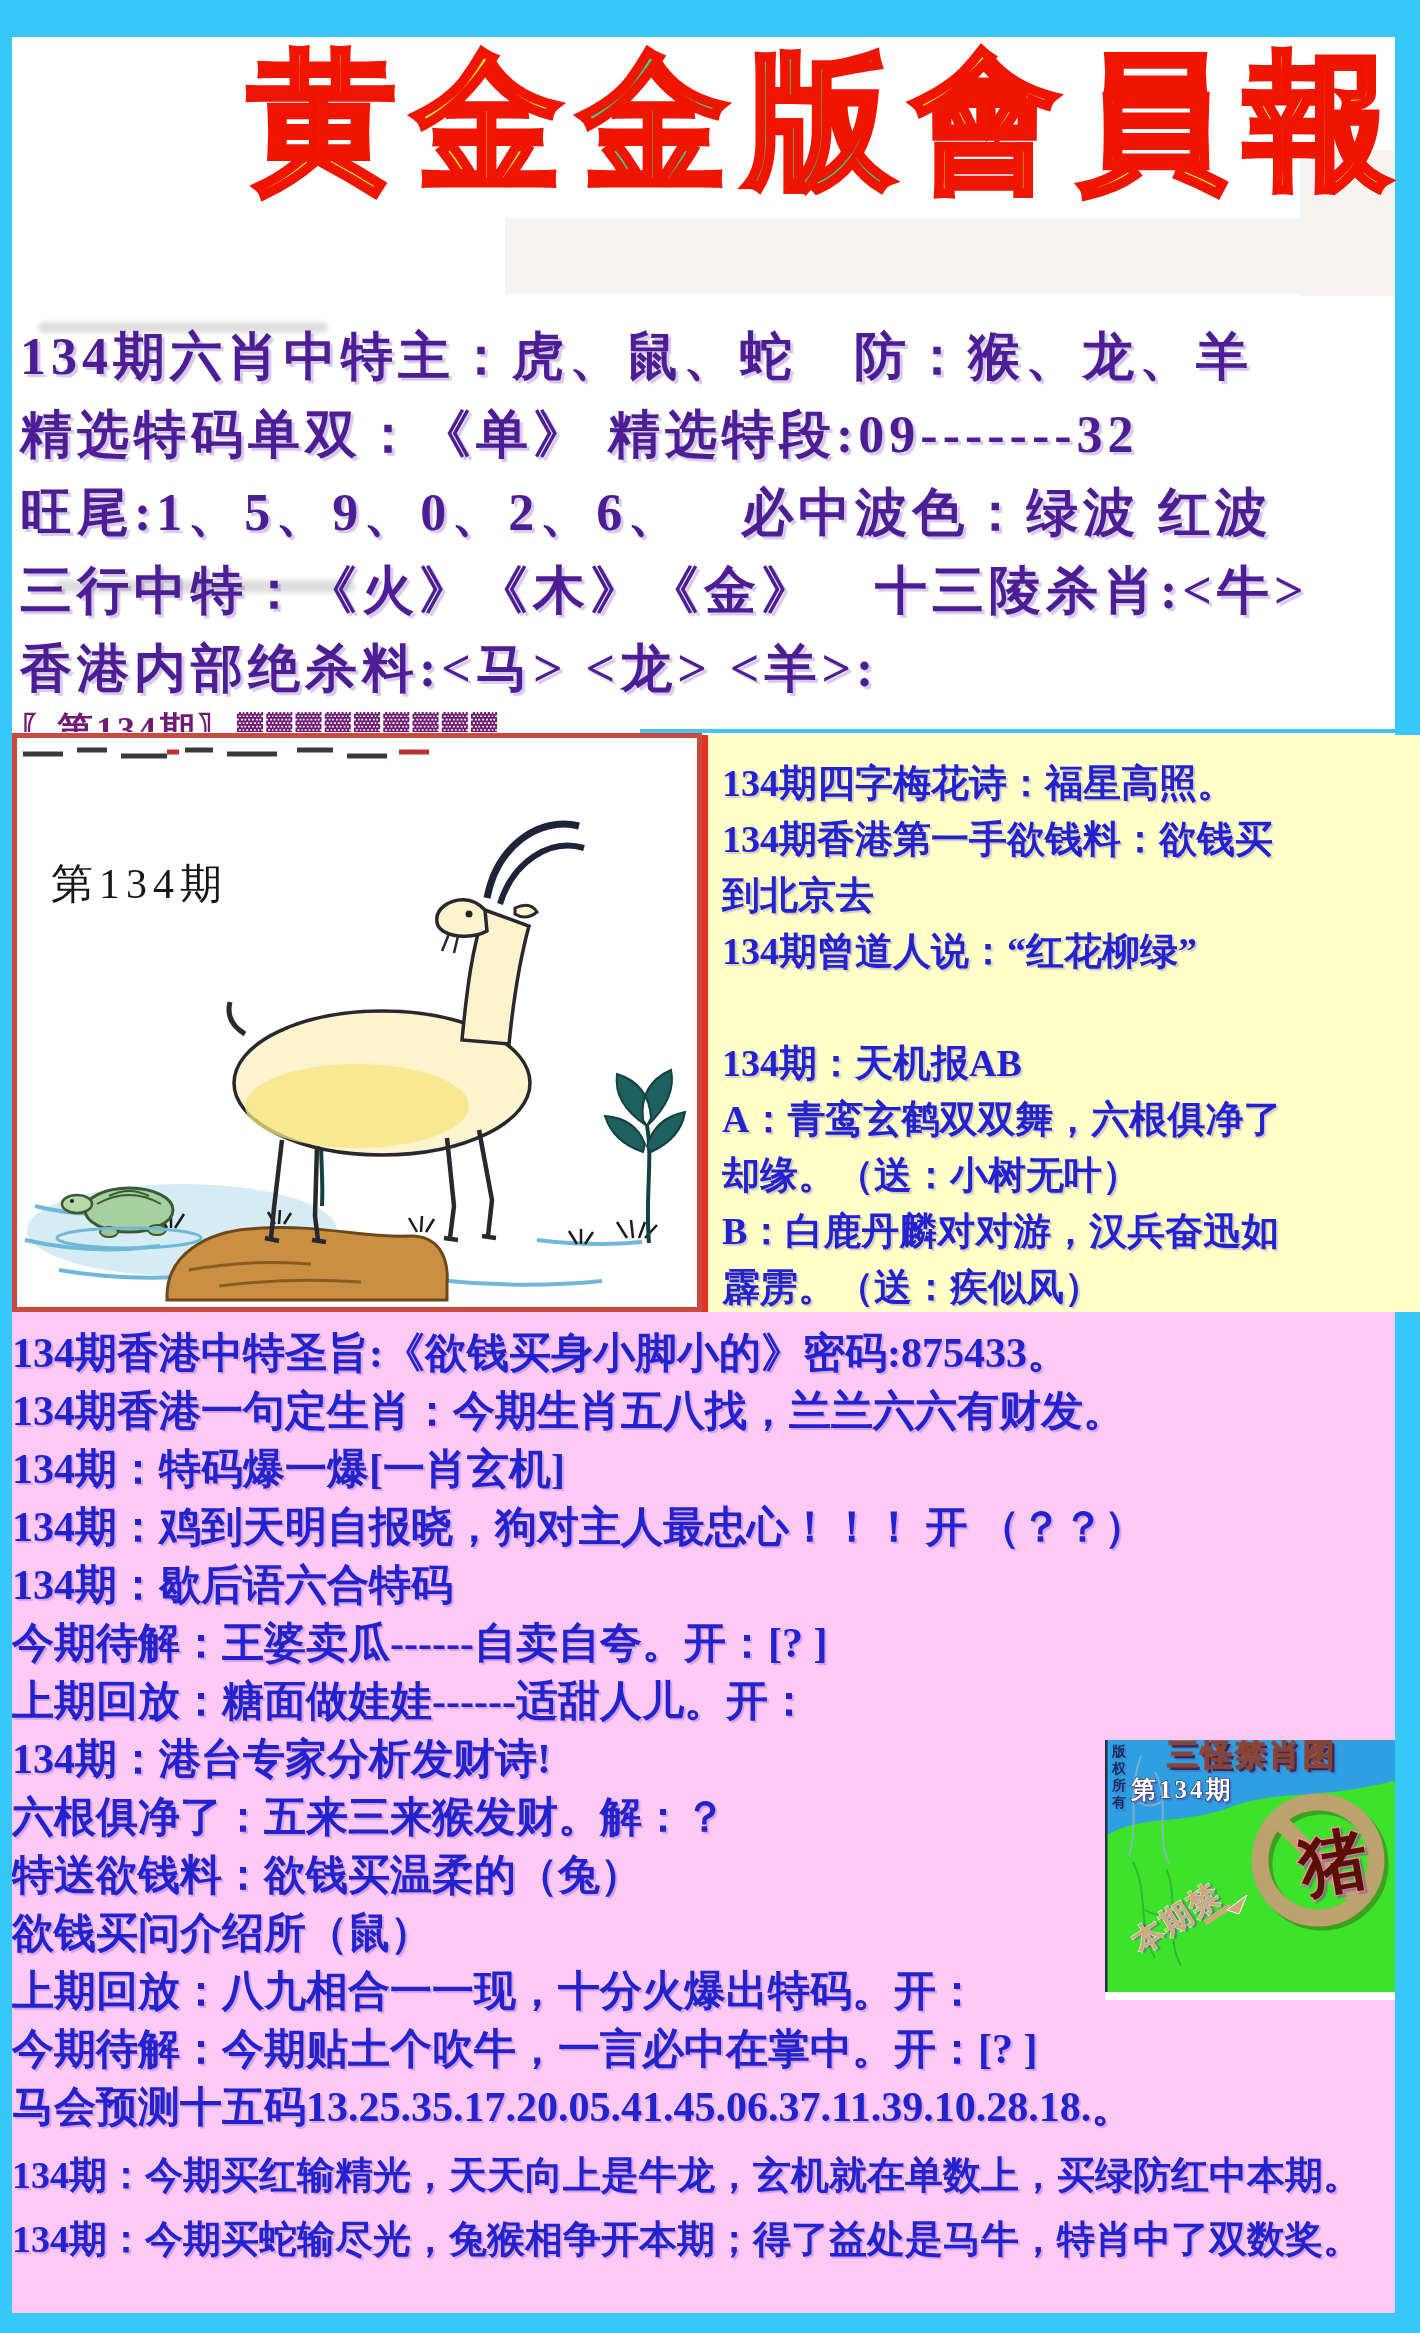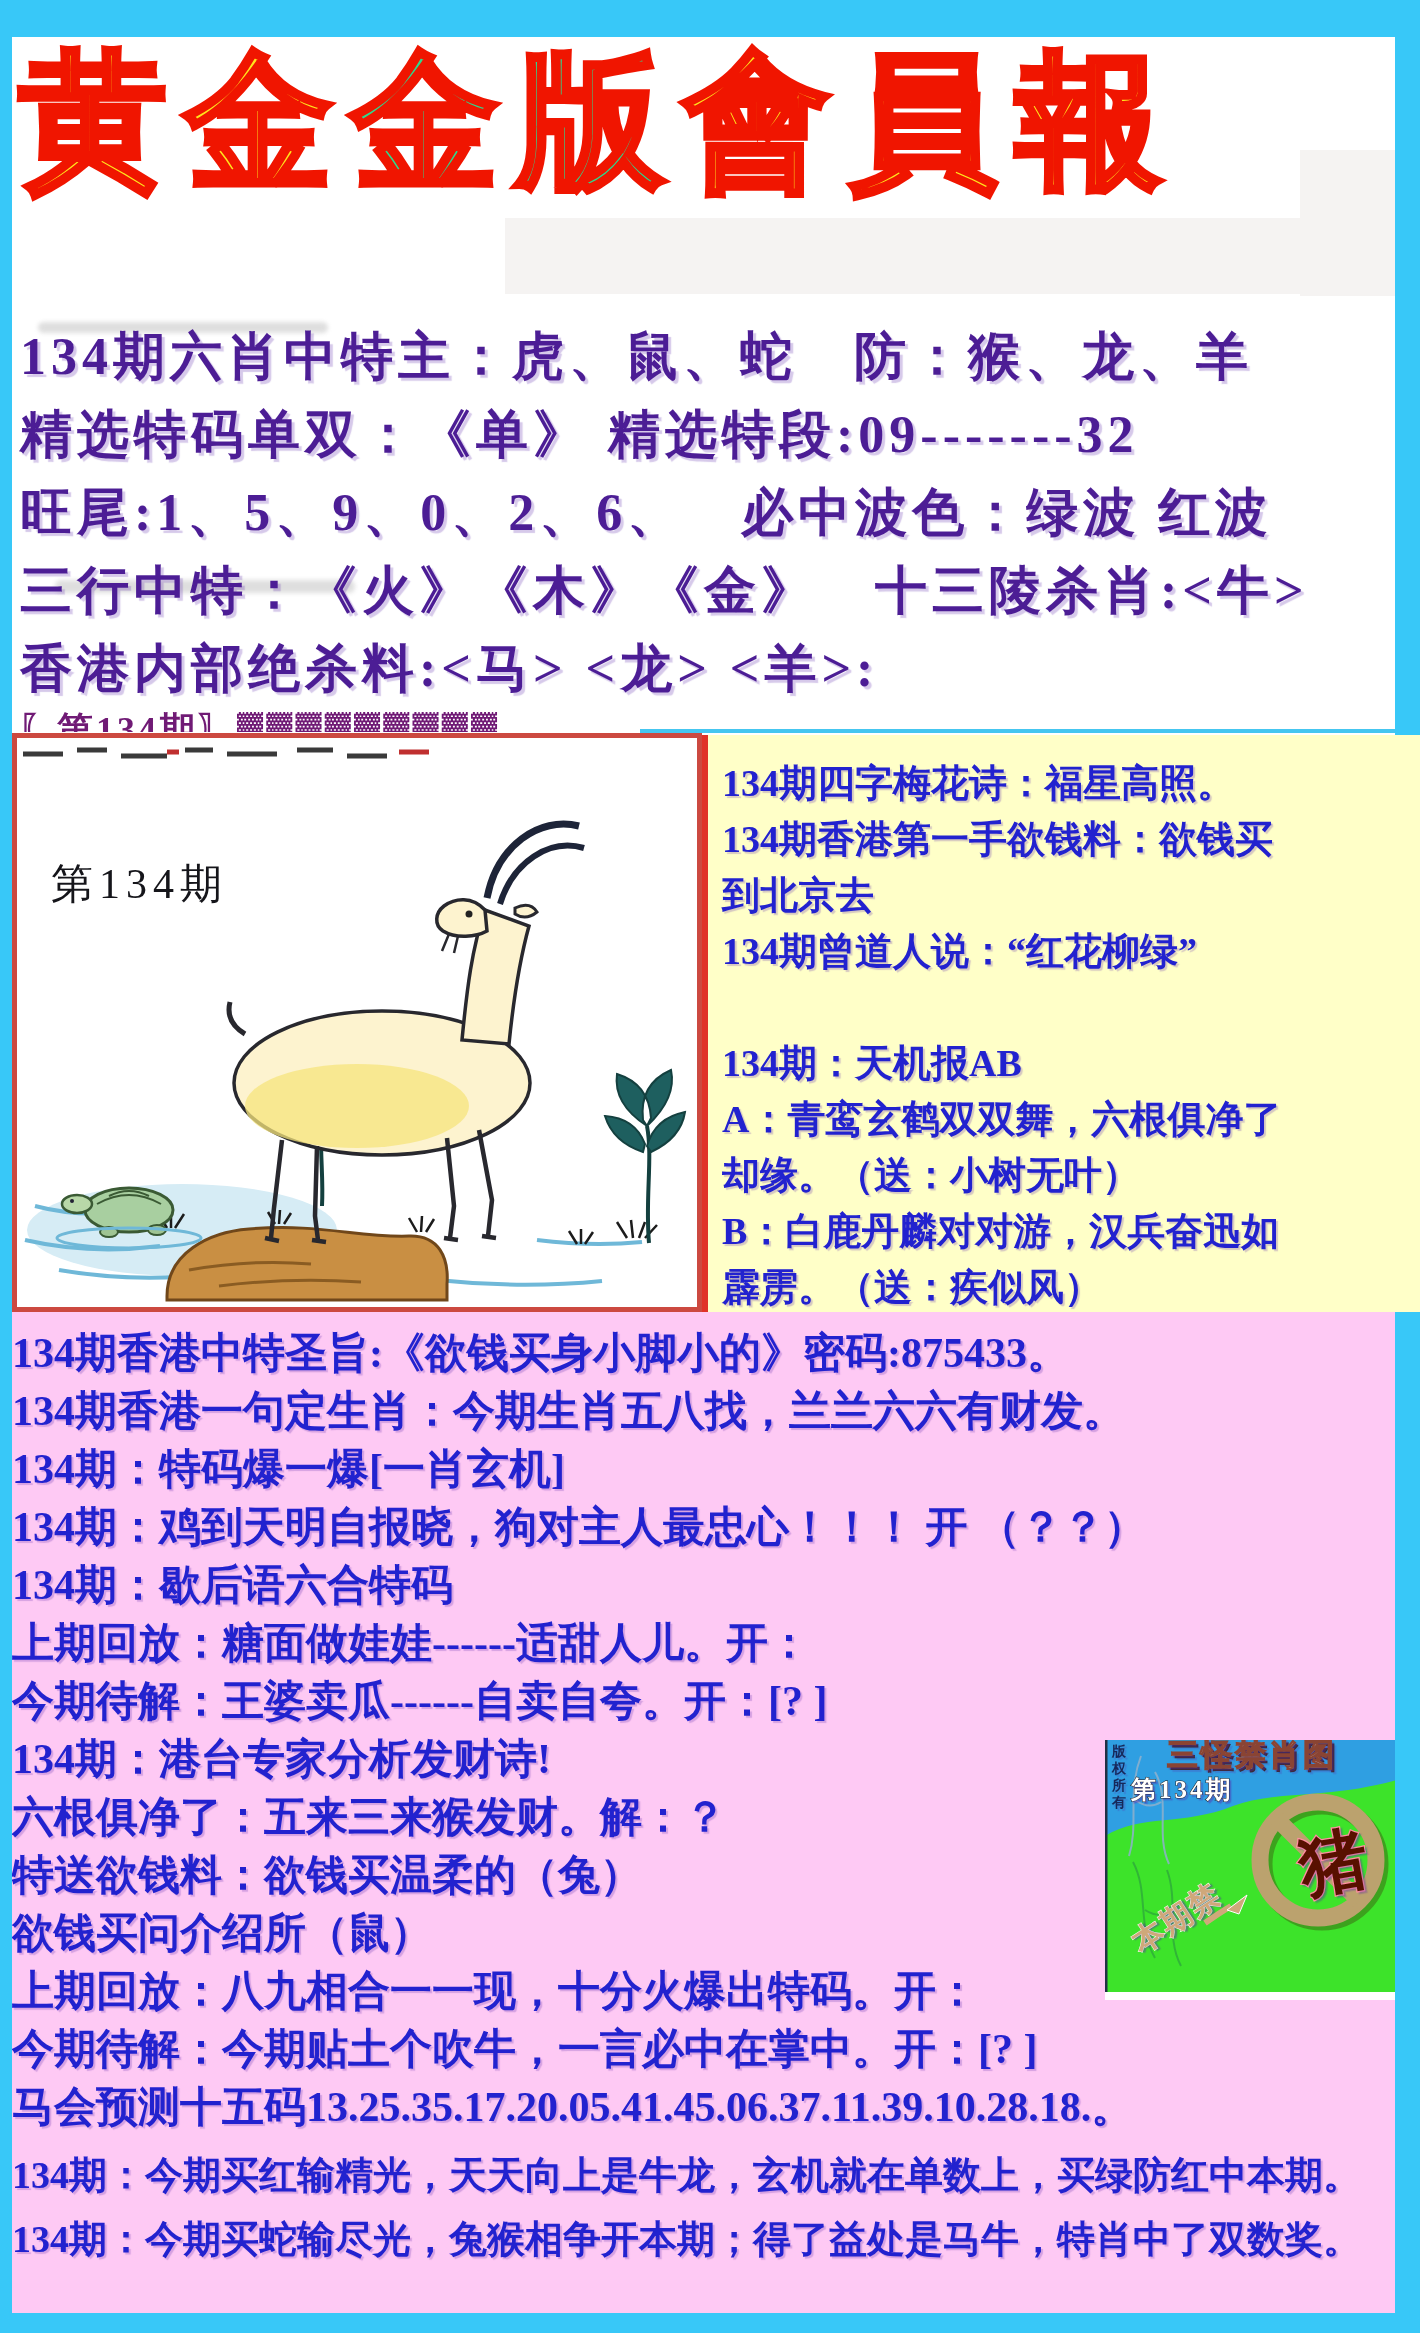--- a/index.html
+++ b/index.html
@@ -3,21 +3,21 @@
 <meta charset="utf-8">
 <style>
   html,body{margin:0;padding:0;background:#9ab;}
   .page{position:relative;width:1420px;height:2333px;background:#38c8f8;overflow:hidden;
         font-family:"Liberation Serif","DejaVu Serif",serif;}
   .content{position:absolute;left:12px;top:37px;width:1383px;height:2276px;background:#ffffff;}
   .gray-box{position:absolute;background:#f5f3f2;}
   .gb1{left:505px;top:218px;width:890px;height:76px;}
   .gb2{left:1300px;top:150px;width:95px;height:146px;}
 
-  .title{position:absolute;left:12px;top:30px;width:1391px;margin:0;text-align:left;
+  .title{position:absolute;left:12px;top:30px;width:1391px;margin:0;text-align:right;
          font-size:148px;font-weight:bold;line-height:185px;letter-spacing:4px;
          -webkit-text-stroke:5px #f01500;}
   .tchar{display:inline-block;margin:0 7px;}
 
   .forecast{position:absolute;left:20px;top:312px;width:1380px;color:#4c1d95;
             font-size:52px;font-weight:bold;letter-spacing:5px;line-height:78px;
             padding-top:6px;white-space:nowrap;text-shadow:3px 3px 1px rgba(90,40,170,.25);}
   .smudge{position:absolute;background:#8d8d8d;opacity:.28;filter:blur(2px);border-radius:6px;}
   .sm1{left:38px;top:322px;width:290px;height:11px;}
   .sm2{left:55px;top:580px;width:300px;height:13px;}
@@ -160,22 +160,22 @@
     <div class="yline">B：白鹿丹麟对对游，汉兵奋迅如</div>
     <div class="yline">霹雳。（送：疾似风）</div>
   </div>
 
   <div class="pink-section">
     <div class="pline">134期香港中特圣旨:《欲钱买身小脚小的》密码:875433。</div>
     <div class="pline">134期香港一句定生肖：今期生肖五八找，兰兰六六有财发。</div>
     <div class="pline">134期：特码爆一爆[一肖玄机]</div>
     <div class="pline">134期：鸡到天明自报晓，狗对主人最忠心！！！ 开 （？？）</div>
     <div class="pline">134期：歇后语六合特码</div>
+    <div class="pline">今期待解：王婆卖瓜------自卖自夸。开：[? ]</div>
     <div class="pline">上期回放：糖面做娃娃------适甜人儿。开：</div>
-    <div class="pline">今期待解：王婆卖瓜------自卖自夸。开：[? ]</div>
     <div class="pline">134期：港台专家分析发财诗!</div>
     <div class="pline">六根俱净了：五来三来猴发财。解：？</div>
     <div class="pline">特送欲钱料：欲钱买温柔的（兔）</div>
     <div class="pline">欲钱买问介绍所（鼠）</div>
     <div class="pline">上期回放：八九相合一一现，十分火爆出特码。开：</div>
     <div class="pline">今期待解：今期贴土个吹牛，一言必中在掌中。开：[? ]</div>
     <div class="pline">马会预测十五码13.25.35.17.20.05.41.45.06.37.11.39.10.28.18.。</div>
     <div class="pline small">134期：今期买红输精光，天天向上是牛龙，玄机就在单数上，买绿防红中本期。</div>
     <div class="pline small">134期：今期买蛇输尽光，兔猴相争开本期；得了益处是马牛，特肖中了双数奖。</div>
 

